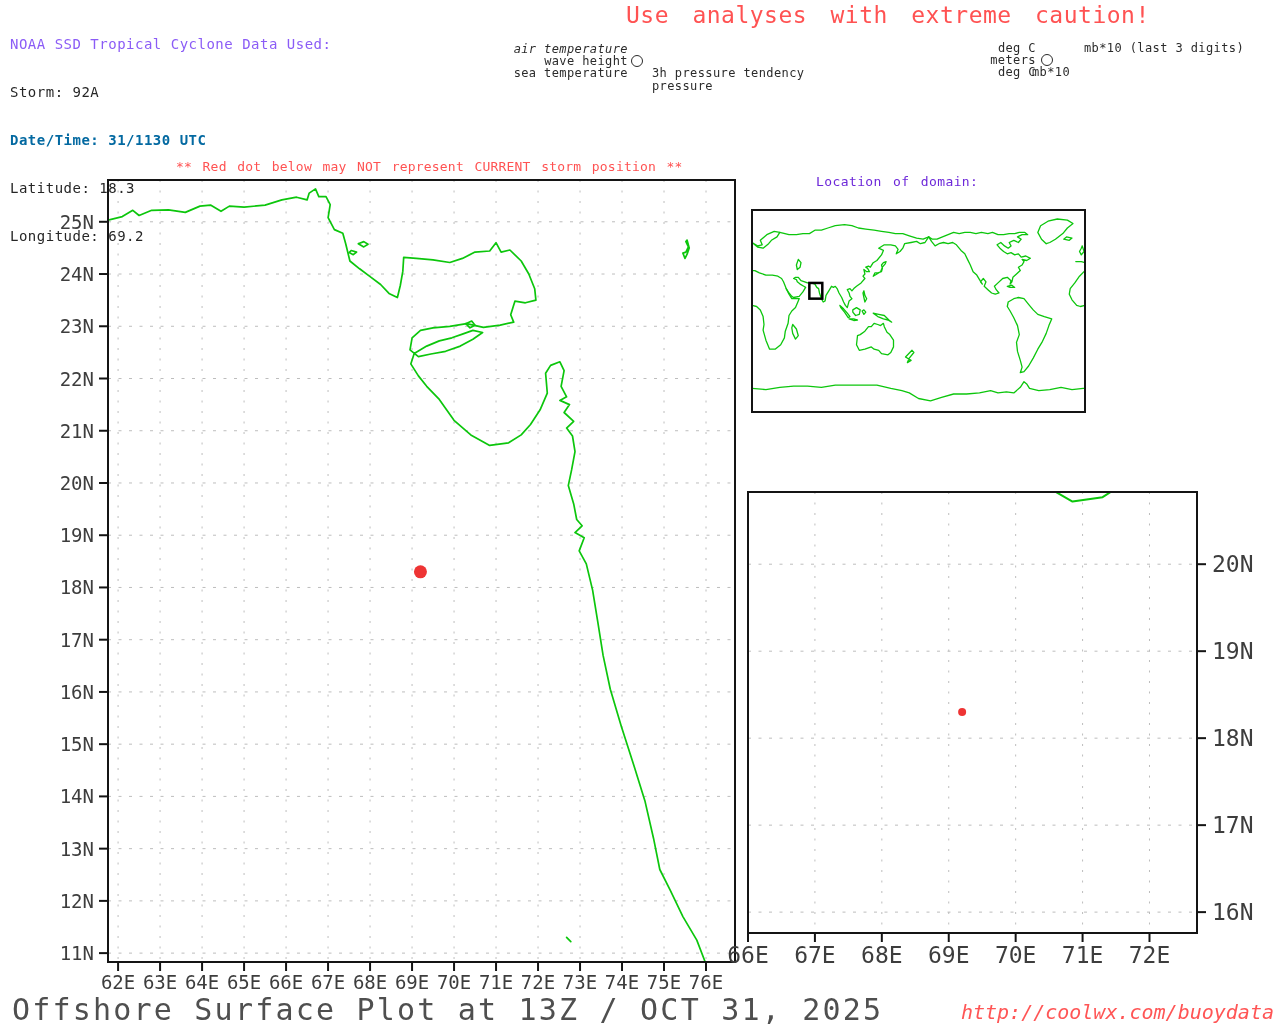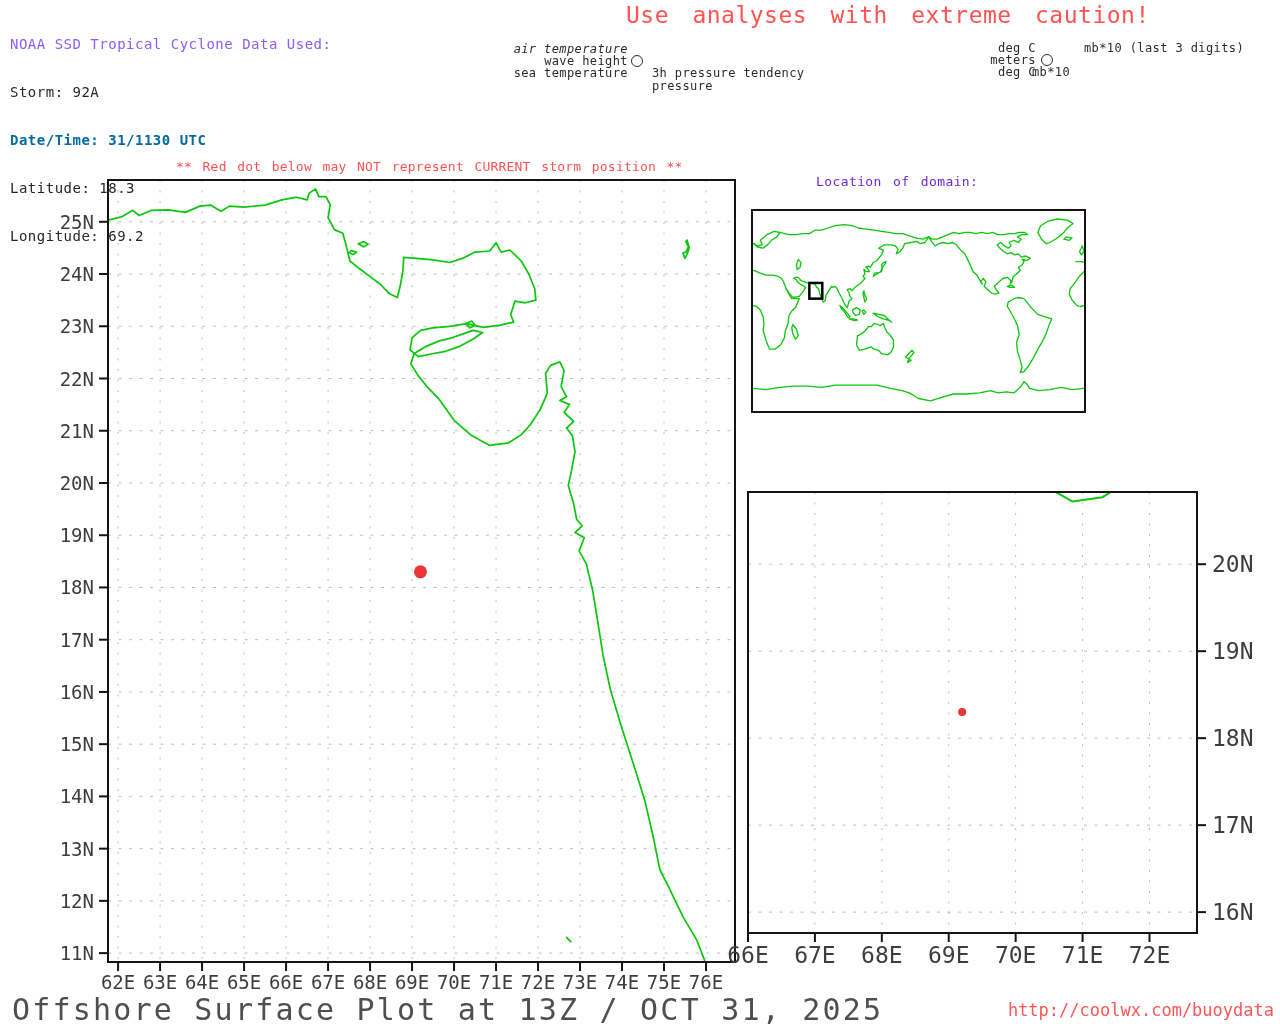--- a/index.html
+++ b/index.html
@@ -9,21 +9,21 @@
   .info{font-size:14px;letter-spacing:.5px;color:#262626;}
   .red{color:#8b5cf6;}
   .boldred{color:#0369a1;font-weight:bold;}
   .caution{font-size:23px;letter-spacing:.5px;word-spacing:9px;color:#ff5252;}
   .leg{font-size:12px;letter-spacing:.4px;color:#2b2b2b;line-height:12px;}
   .ralign{text-align:right;}
   .circ{position:absolute;width:10px;height:10px;border:1.6px solid #2b2b2b;border-radius:50%;background:transparent;}
   .warn{font-size:13px;letter-spacing:.2px;word-spacing:2.5px;color:#ff5252;}
   .wtitle{font-size:13px;letter-spacing:.4px;word-spacing:3px;color:#6d28d9;}
   .ftitle{font-size:30px;letter-spacing:2.2px;color:#4f4f4f;}
-  .furl{font-size:17px;color:#ff5555;}
+  .furl{font-size:20px;color:#ff5555;font-style:italic;}
   svg text{font-family:"DejaVu Sans Mono",monospace;fill:#3d3d3d;}
 </style>
 </head>
 <body>
 
 <div id="page">
 
   <div class="abs info" style="left:10px;top:4px;">
     <div class="red">NOAA SSD Tropical Cyclone Data Used:</div>
     <div>Storm: 92A</div>

